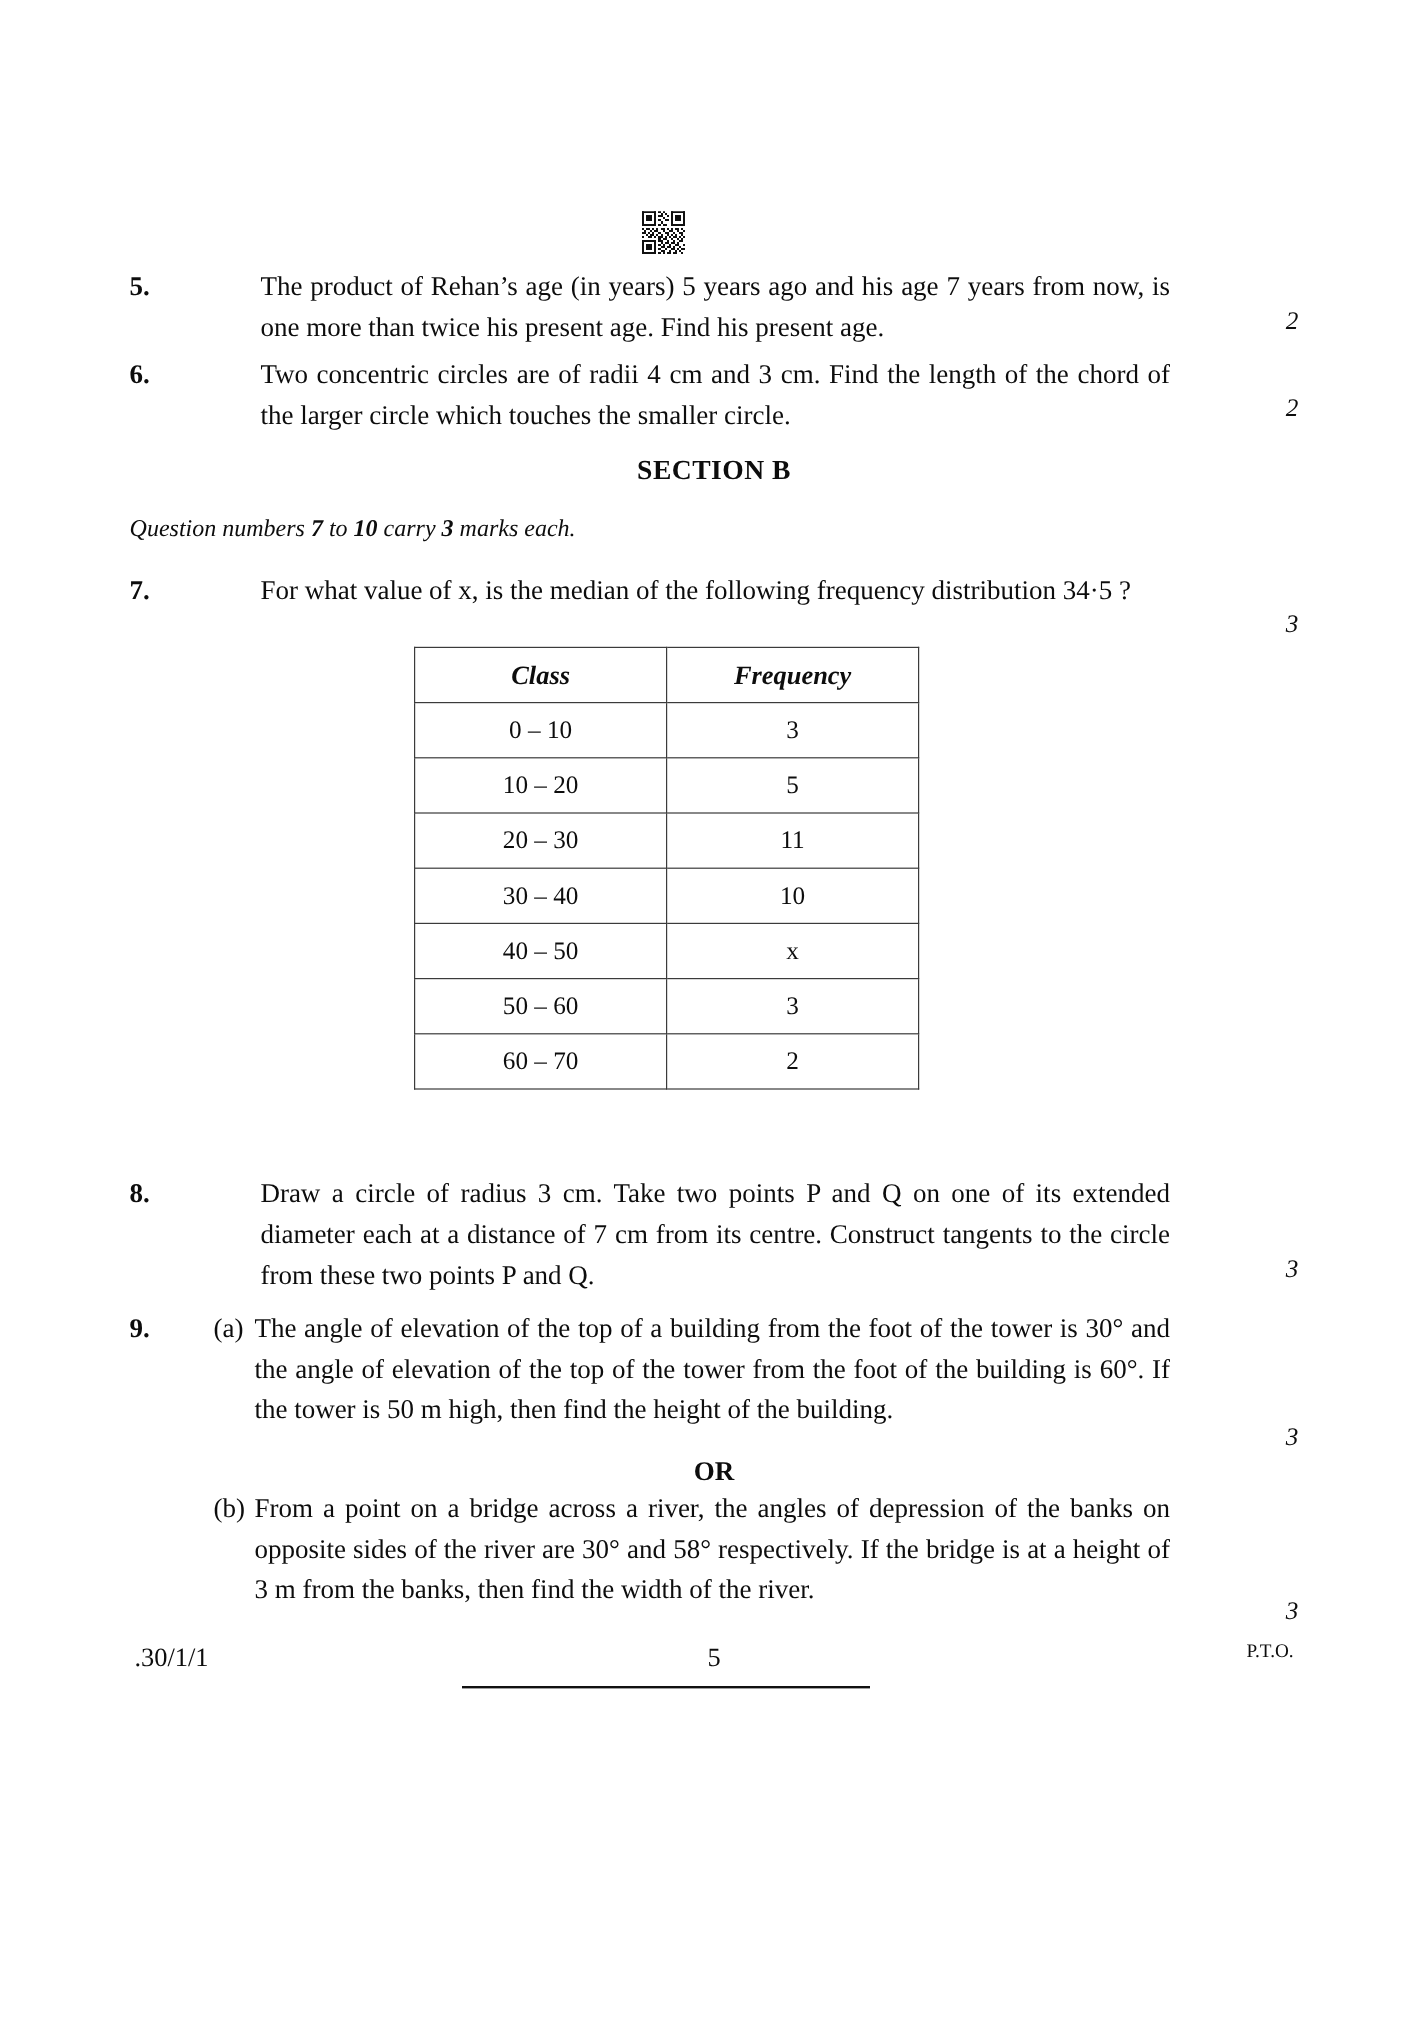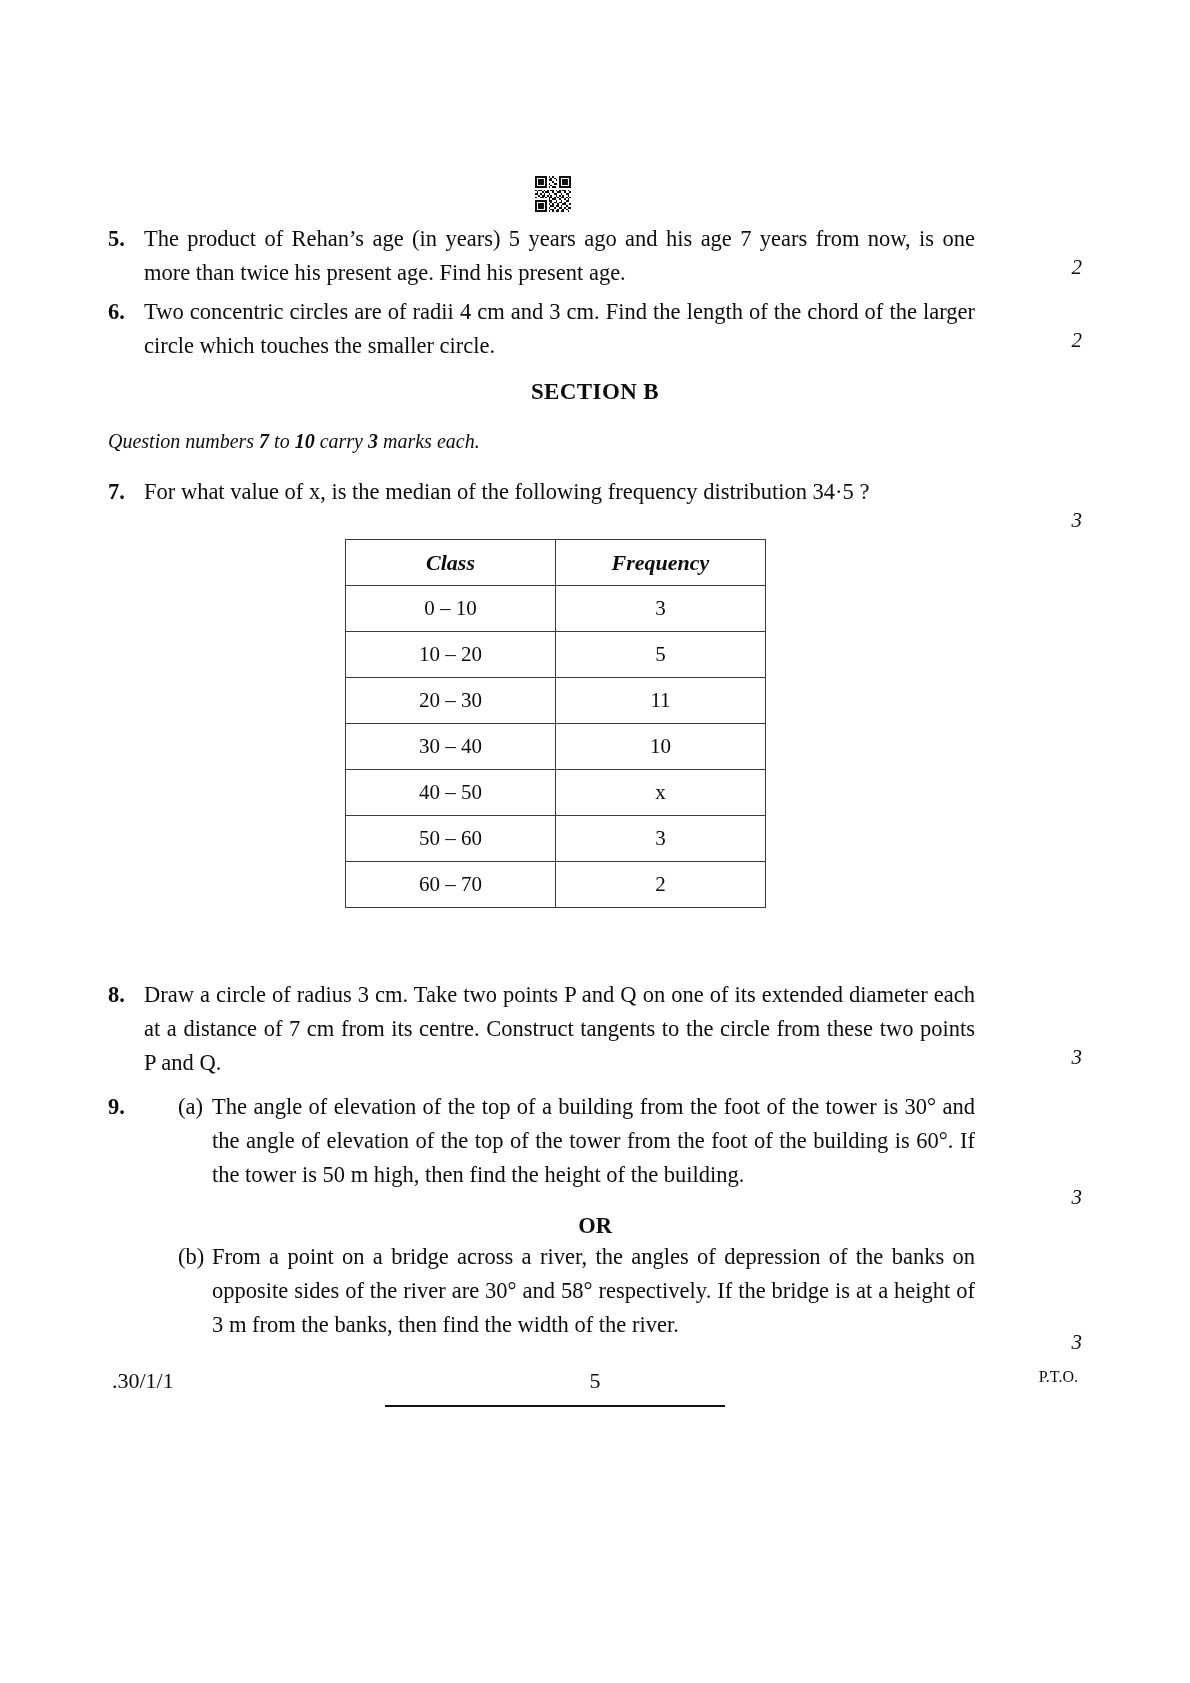--- a/index.html
+++ b/index.html
@@ -52,21 +52,21 @@
   }
   .q-part {
     position: absolute;
     left: 70px;
     top: 0;
     width: 60px;
     font-size: 22.5px;
     line-height: 34px;
   }
   .q-body {
-    margin-left: 36px;
+    margin-left: 109px;
     margin-right: 108px;
     font-size: 22.5px;
     line-height: 34px;
     text-align: justify;
     text-align-last: left;
     hyphens: none;
   }
   .q-body.indent-part {
     margin-left: 104px;
   }

